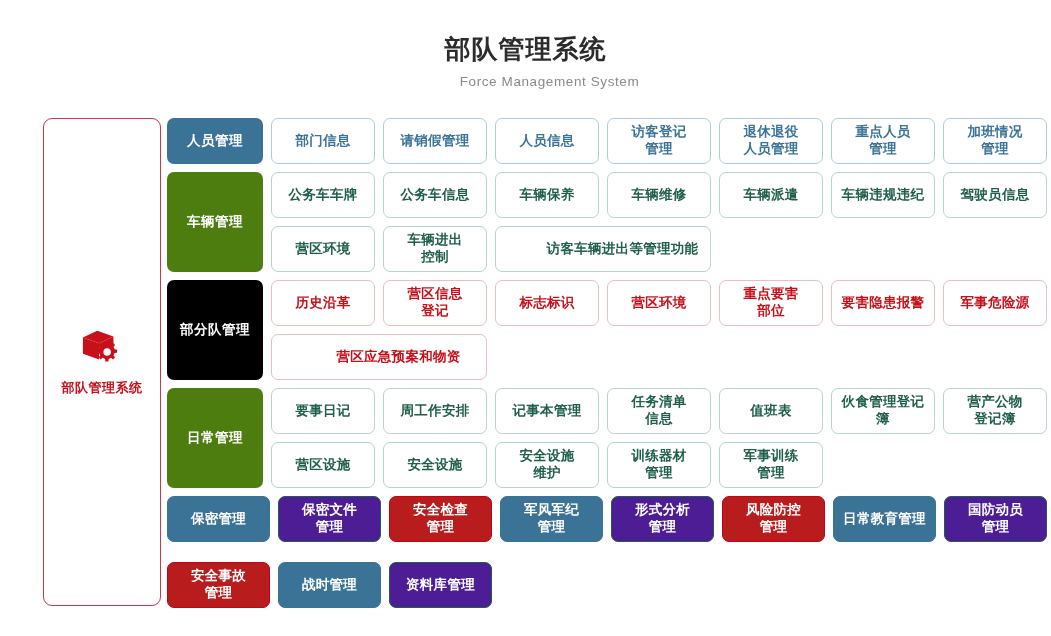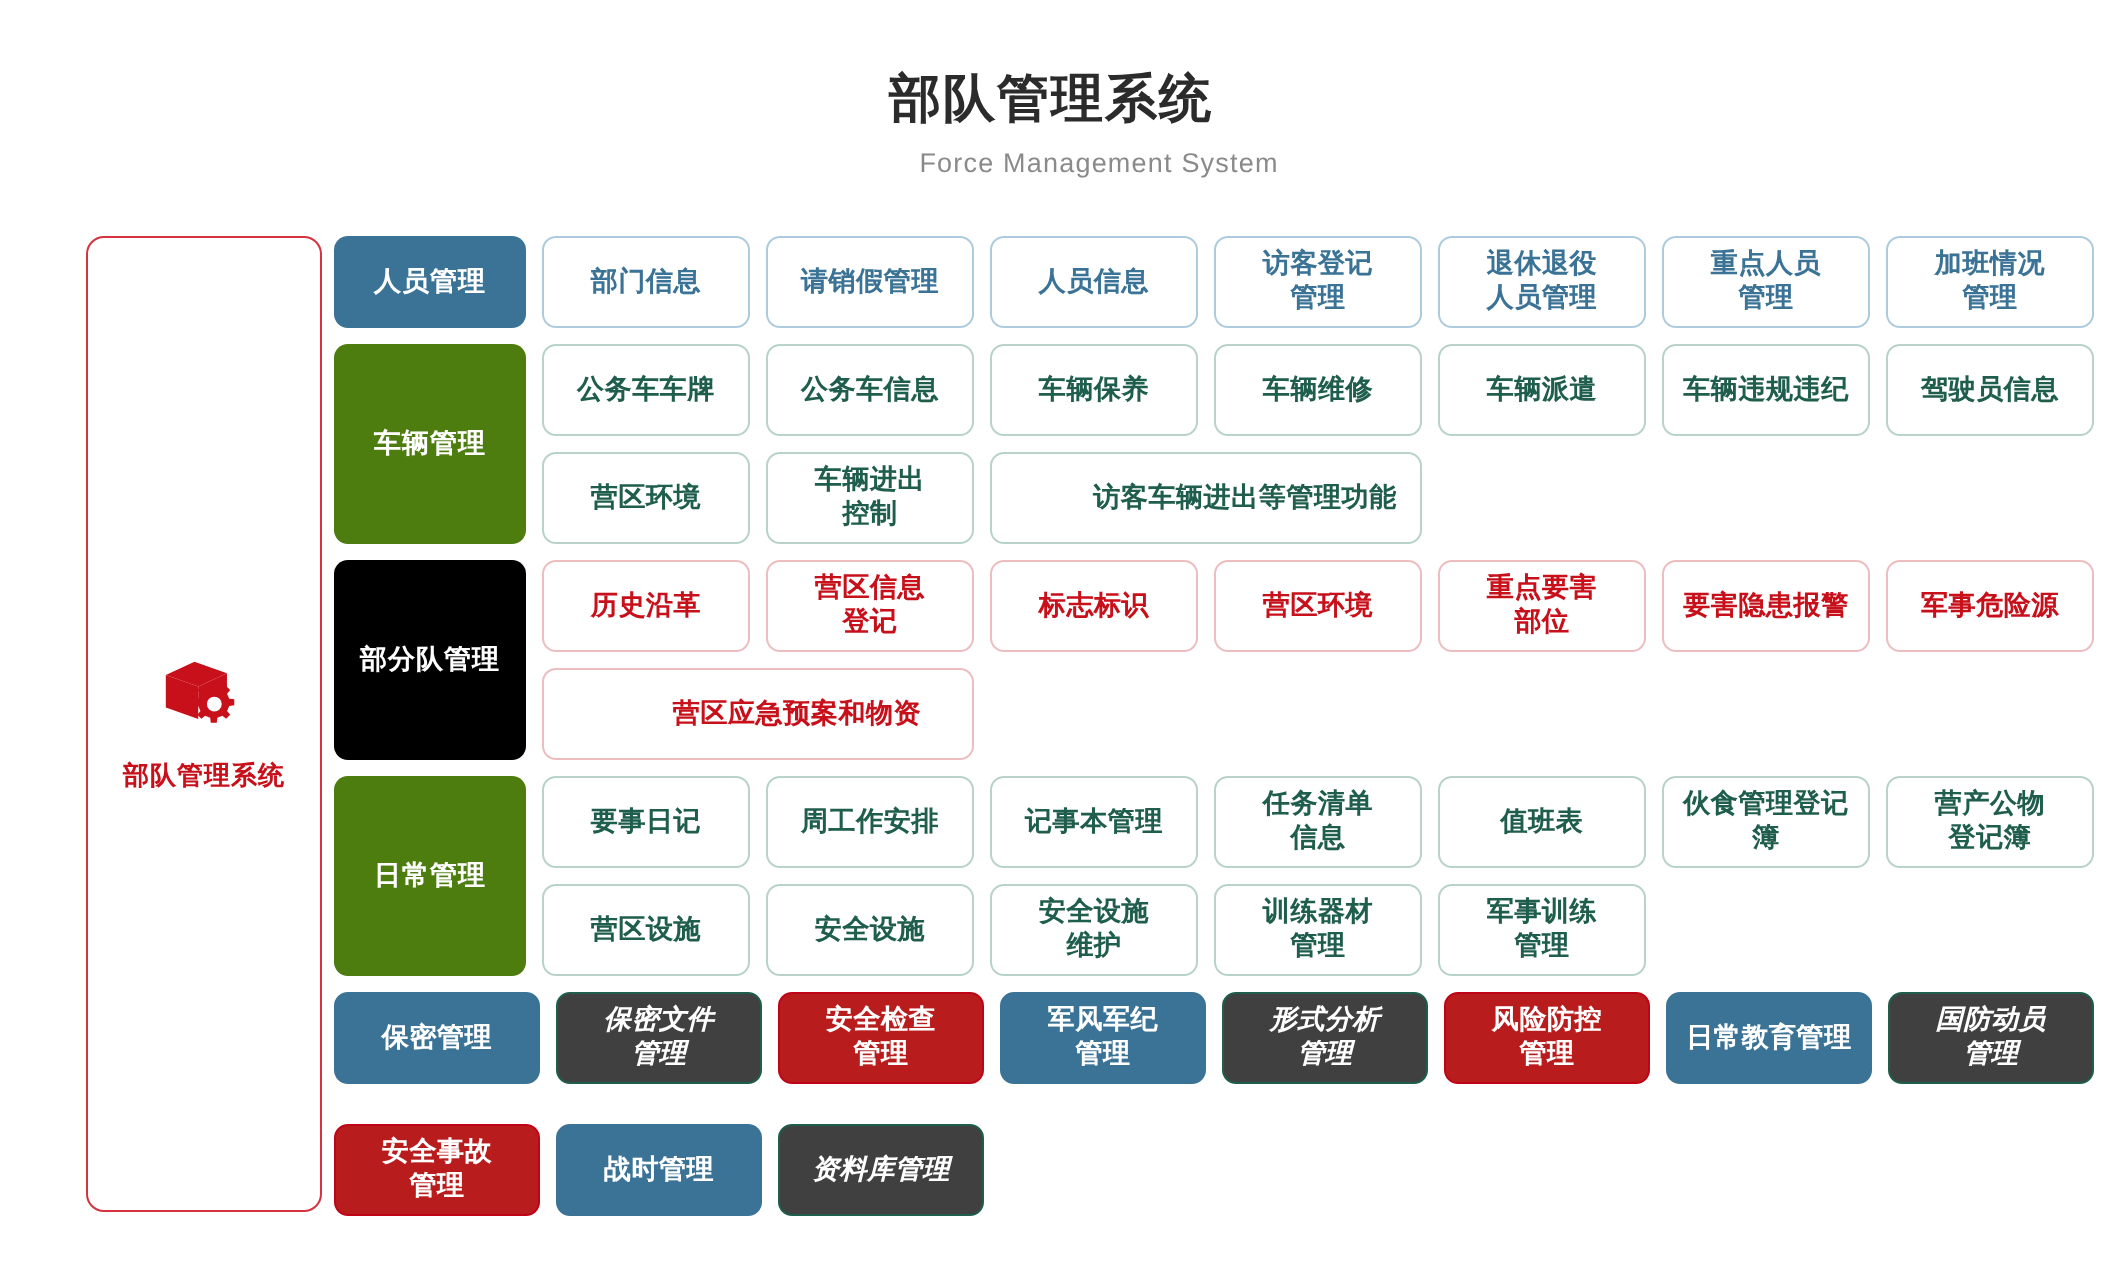--- a/index.html
+++ b/index.html
@@ -105,21 +105,21 @@
     background: #fff;
     cursor: pointer;
     user-select: none;
   }
   
   .tile.out-blue  { border: 1px solid #aecbdd; color: #3b7396; }
   .tile.out-green { border: 1px solid #b9d2ca; color: #1f5e4c; }
   .tile.out-red   { border: 1px solid #eebdc0; color: #c8101b; }
   
   .tile.solid-blue  { background: #3b7396; color: #fff; border: 1px solid #3b7396; }
-  .tile.solid-green { background: #404040; color: #fff; border: 1px solid #1f5e4c; font-style: italic; }
+  .tile.solid-green { background: #4c1d95; color: #fff; border: 1px solid #1f5e4c; }
   .tile.solid-red   { background: #b91c1c; color: #fff; border: 1px solid #c00418; }
 
   .span2 { grid-column: span 2; padding-left: 44px; }
 
   
   .section.flat { display: block; }
   .section.flat .row { grid-template-columns: repeat(8, 1fr); }
   .section.flat .rows-wrap { display: flex; flex-direction: column; gap: 20px; }
 </style>
 </head>

